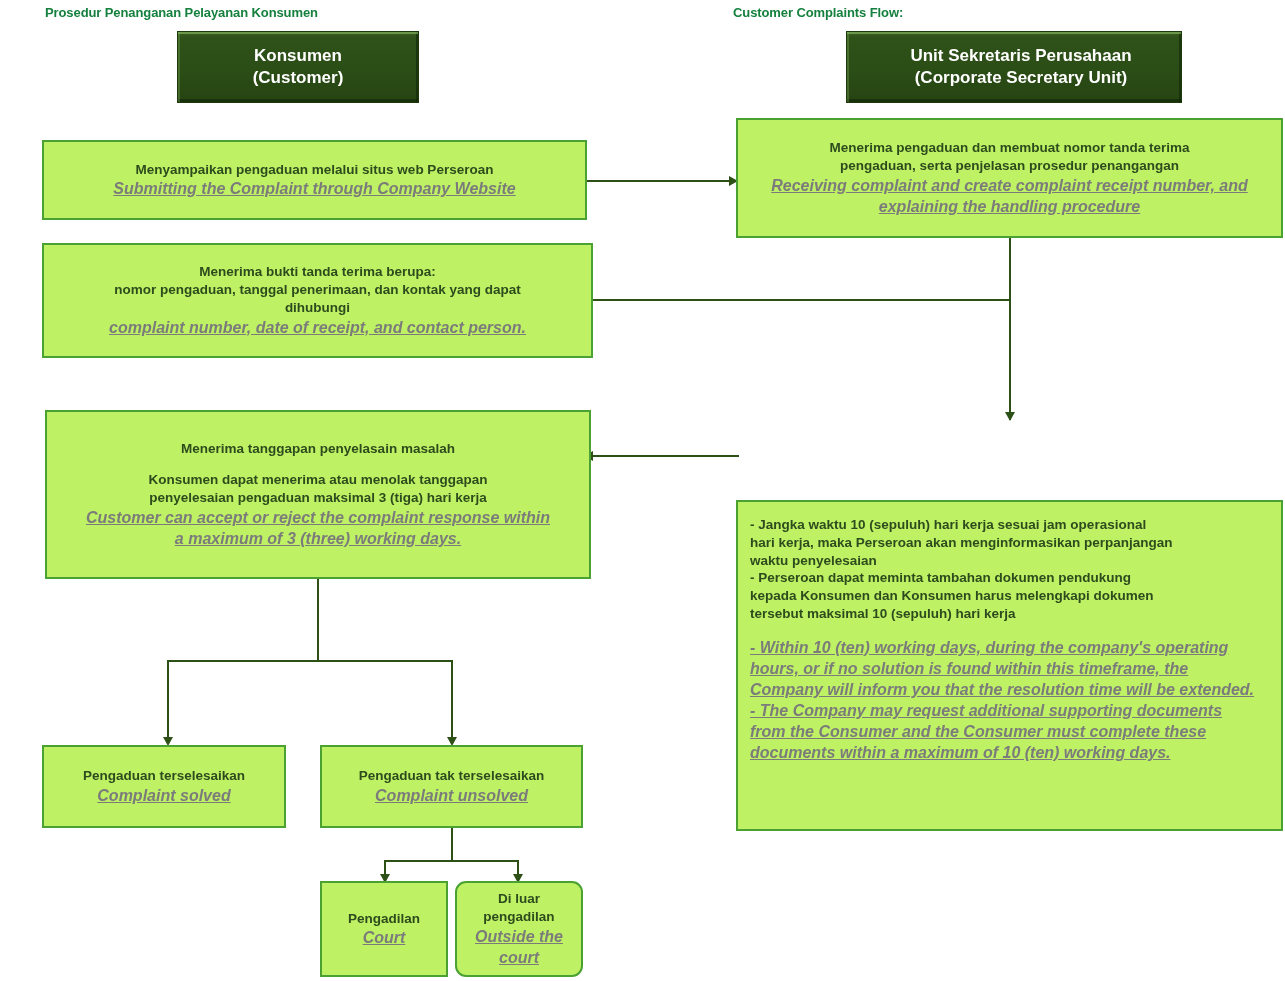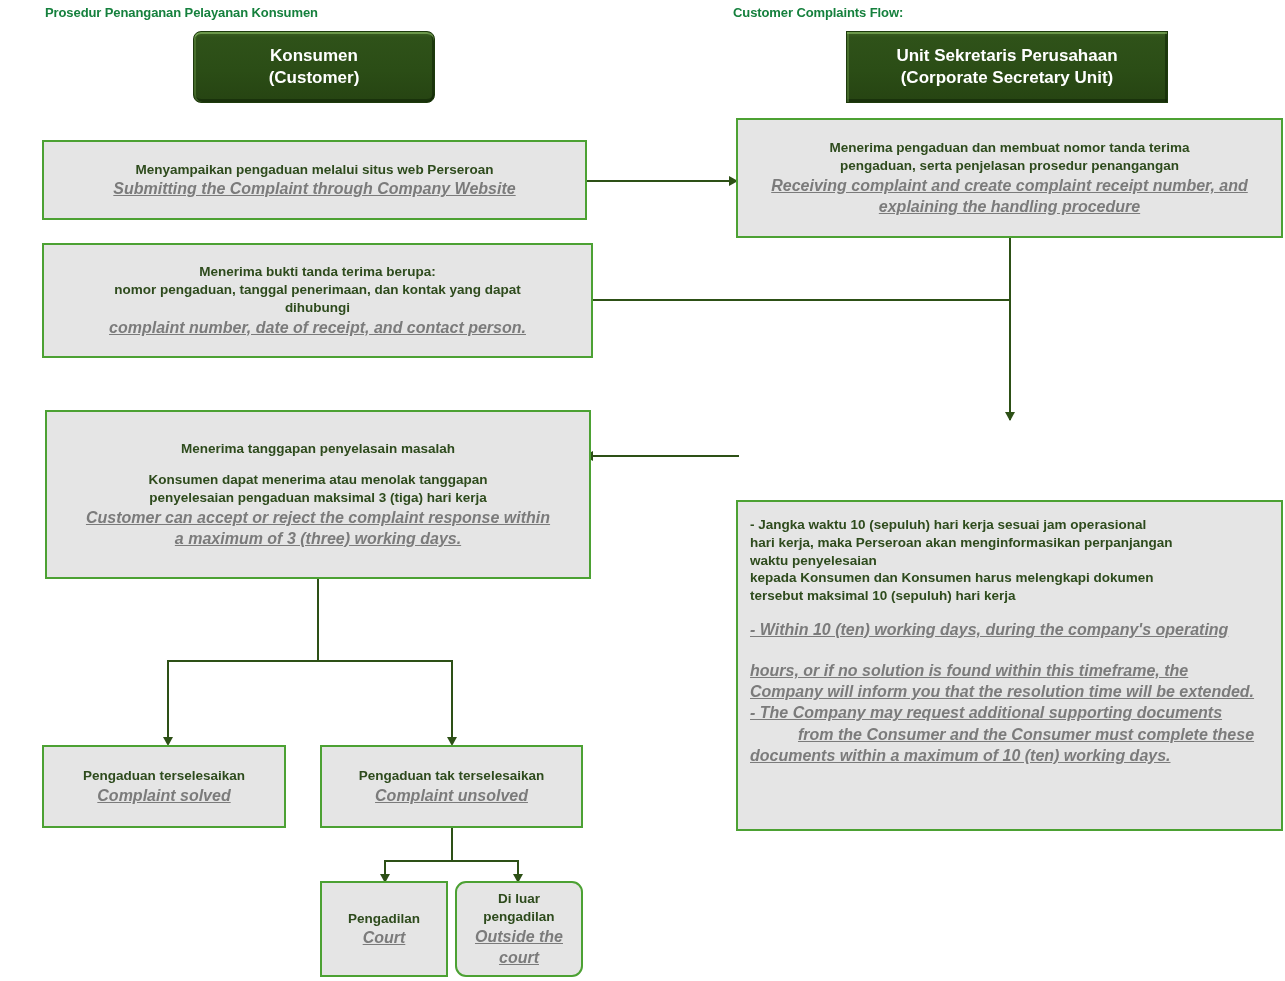--- a/index.html
+++ b/index.html
@@ -26,21 +26,21 @@
                inset -2px 0 0 rgba(15,35,5,.55),
                inset 0 -3px 0 rgba(15,35,5,.55);
     display:flex;align-items:center;justify-content:center;
     text-align:center;color:#ffffff;font-weight:bold;font-size:17px;
     line-height:1.28;
   }
   .header-box .ln{display:block;}
 
   
   .box{
-    position:absolute;background:#e5e5e5;border:2px solid #4ca133;
+    position:absolute;background:#bef264;border:2px solid #4ca133;
     box-sizing:border-box;display:flex;flex-direction:column;
     align-items:center;justify-content:center;text-align:center;
   }
   .box.topalign{justify-content:flex-start;align-items:flex-start;text-align:left;}
   .id{color:#2e4b1d;font-weight:bold;font-size:13.5px;line-height:1.32;}
   .en{color:#7b7b7b;font-weight:bold;font-style:italic;font-size:16px;line-height:1.32;text-decoration:underline;}
   .sp{height:14px;}
   .pad{padding:0 10px;}
 
   
@@ -52,27 +52,27 @@
   .arw-d{border-left:5px solid transparent;border-right:5px solid transparent;border-top:9px solid #2d5016;}
 </style>
 </head>
 <body>
 
 <div class="stage">
 
   <div class="caption" style="left:45px;top:5px;">Prosedur Penanganan Pelayanan Konsumen</div>
   <div class="caption" style="left:733px;top:5px;">Customer Complaints Flow:</div>
 
-  <div class="header-box" style="left:193px;top:31px;width:240px;height:70px;border-radius:8px;">
+  <div class="header-box" style="left:177px;top:31px;width:240px;height:70px;">
     <div>
       <span class="ln">Konsumen</span>
       <span class="ln">(Customer)</span>
     </div>
   </div>
-  <div class="header-box" style="left:846px;top:31px;width:320px;height:70px;">
+  <div class="header-box" style="left:846px;top:31px;width:320px;height:70px;padding-left:14px;">
     <div>
       <span class="ln">Unit Sekretaris Perusahaan</span>
       <span class="ln">(Corporate Secretary Unit)</span>
     </div>
   </div>
 
   <div class="ln-h" style="left:586px;top:180px;width:146px;"></div>
   <div class="arw arw-r" style="left:729px;top:176px;"></div>
 
   <div class="ln-v" style="left:1009px;top:238px;height:182px;"></div>
@@ -134,30 +134,31 @@
       <div class="en">a maximum of 3 (three) working days.</div>
     </div>
   </div>
 
 
   <div class="box topalign" style="left:736px;top:500px;width:547px;height:331px;padding:14px 12px 0 12px;">
     <div id="notes-id">
         <div class="id" style="text-align: left;">- Jangka waktu 10 (sepuluh) hari kerja sesuai jam operasional</div>
         <div class="id" style="text-align: left;">hari kerja, maka Perseroan akan menginformasikan perpanjangan</div>
         <div class="id" style="text-align: left;">waktu penyelesaian</div>
+        <div class="id" style="text-align: left;">- Perseroan dapat meminta tambahan dokumen pendukung</div>
         <div class="id" style="text-align: left;">kepada Konsumen dan Konsumen harus melengkapi dokumen</div>
         <div class="id" style="text-align: left;">tersebut maksimal 10 (sepuluh) hari kerja</div>
       </div>
     <div class="sp"></div>
     <div id="notes-en">
         <div class="en" style="text-align: left;">- Within 10 (ten) working days, during the company's operating</div>
-        <div class="en" style="text-align: left; margin-top: 20px;">hours, or if no solution is found within this timeframe, the</div>
+        <div class="en" style="text-align: left;">hours, or if no solution is found within this timeframe, the</div>
         <div class="en" style="text-align: left;">Company will inform you that the resolution time will be extended.</div>
         <div class="en" style="text-align: left;">- The Company may request additional supporting documents</div>
-        <div class="en" style="text-align: right;">from the Consumer and the Consumer must complete these</div>
+        <div class="en" style="text-align: left;">from the Consumer and the Consumer must complete these</div>
         <div class="en" style="text-align: left;">documents within a maximum of 10 (ten) working days.</div>
       </div>
   </div>
 
   <div class="box" style="left:42px;top:745px;width:244px;height:83px;">
     <div class="pad">
       <div class="id">Pengaduan terselesaikan</div>
       <div class="en">Complaint solved</div>
     </div>
   </div>

